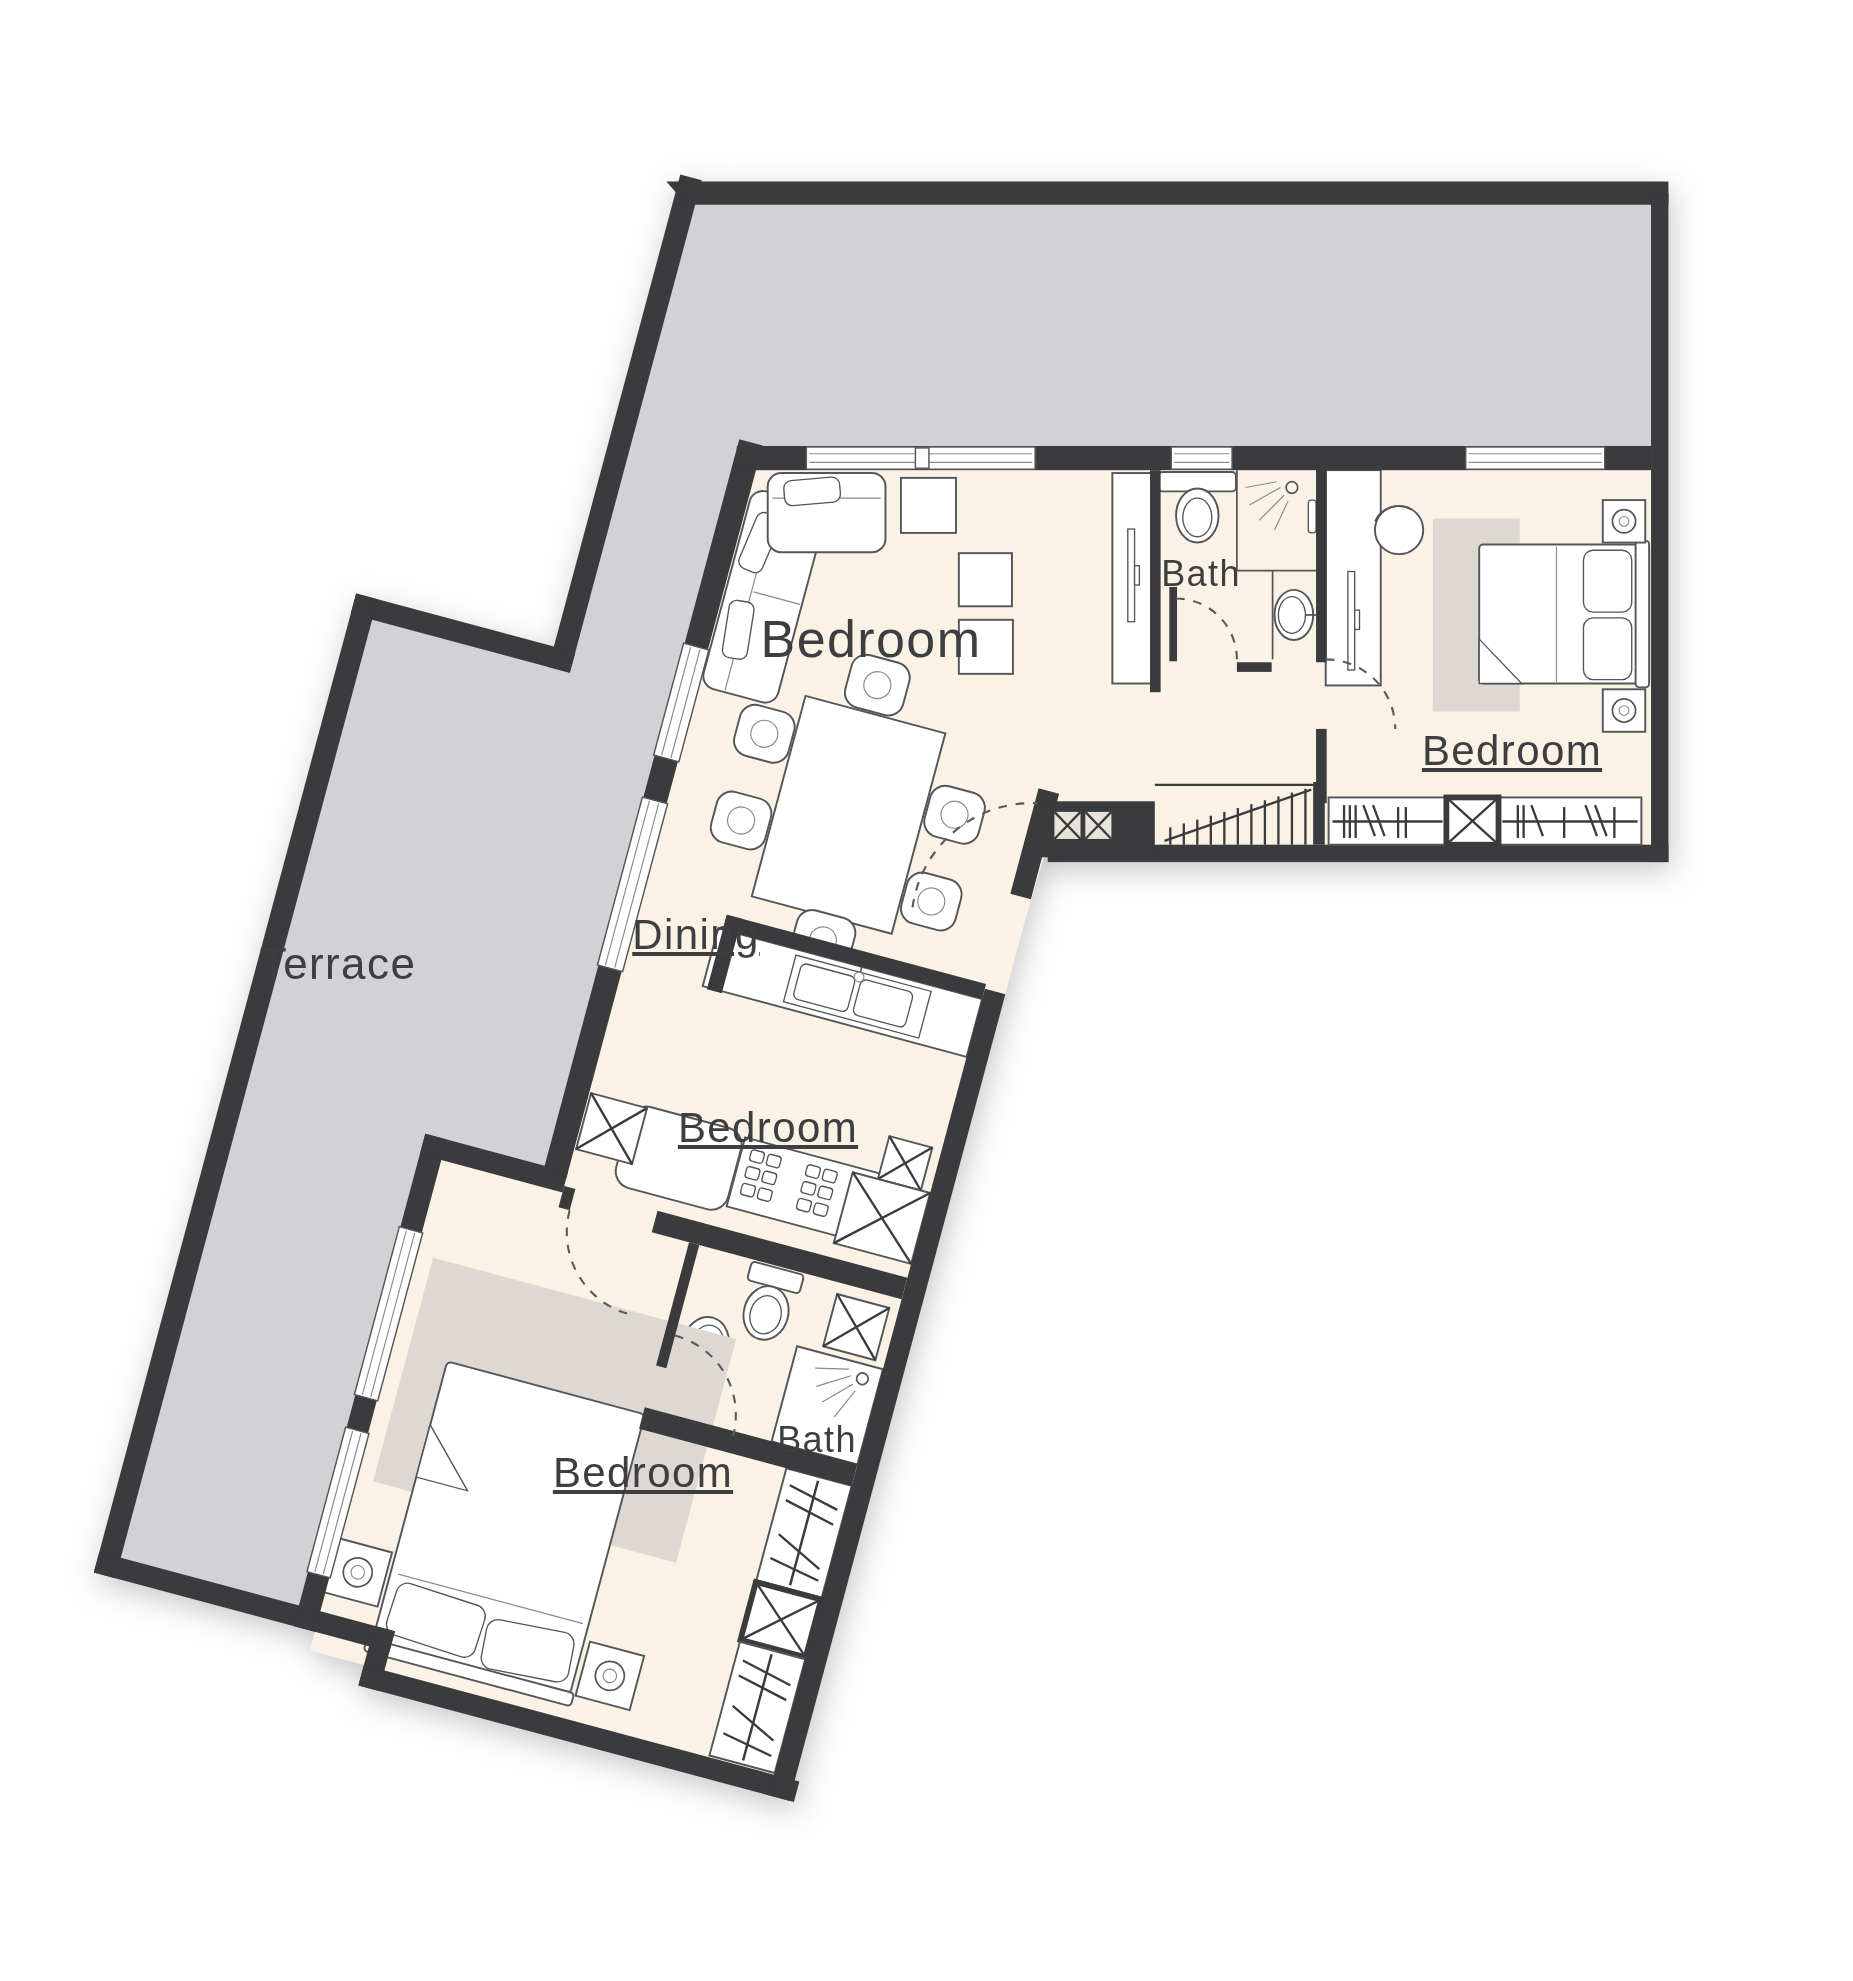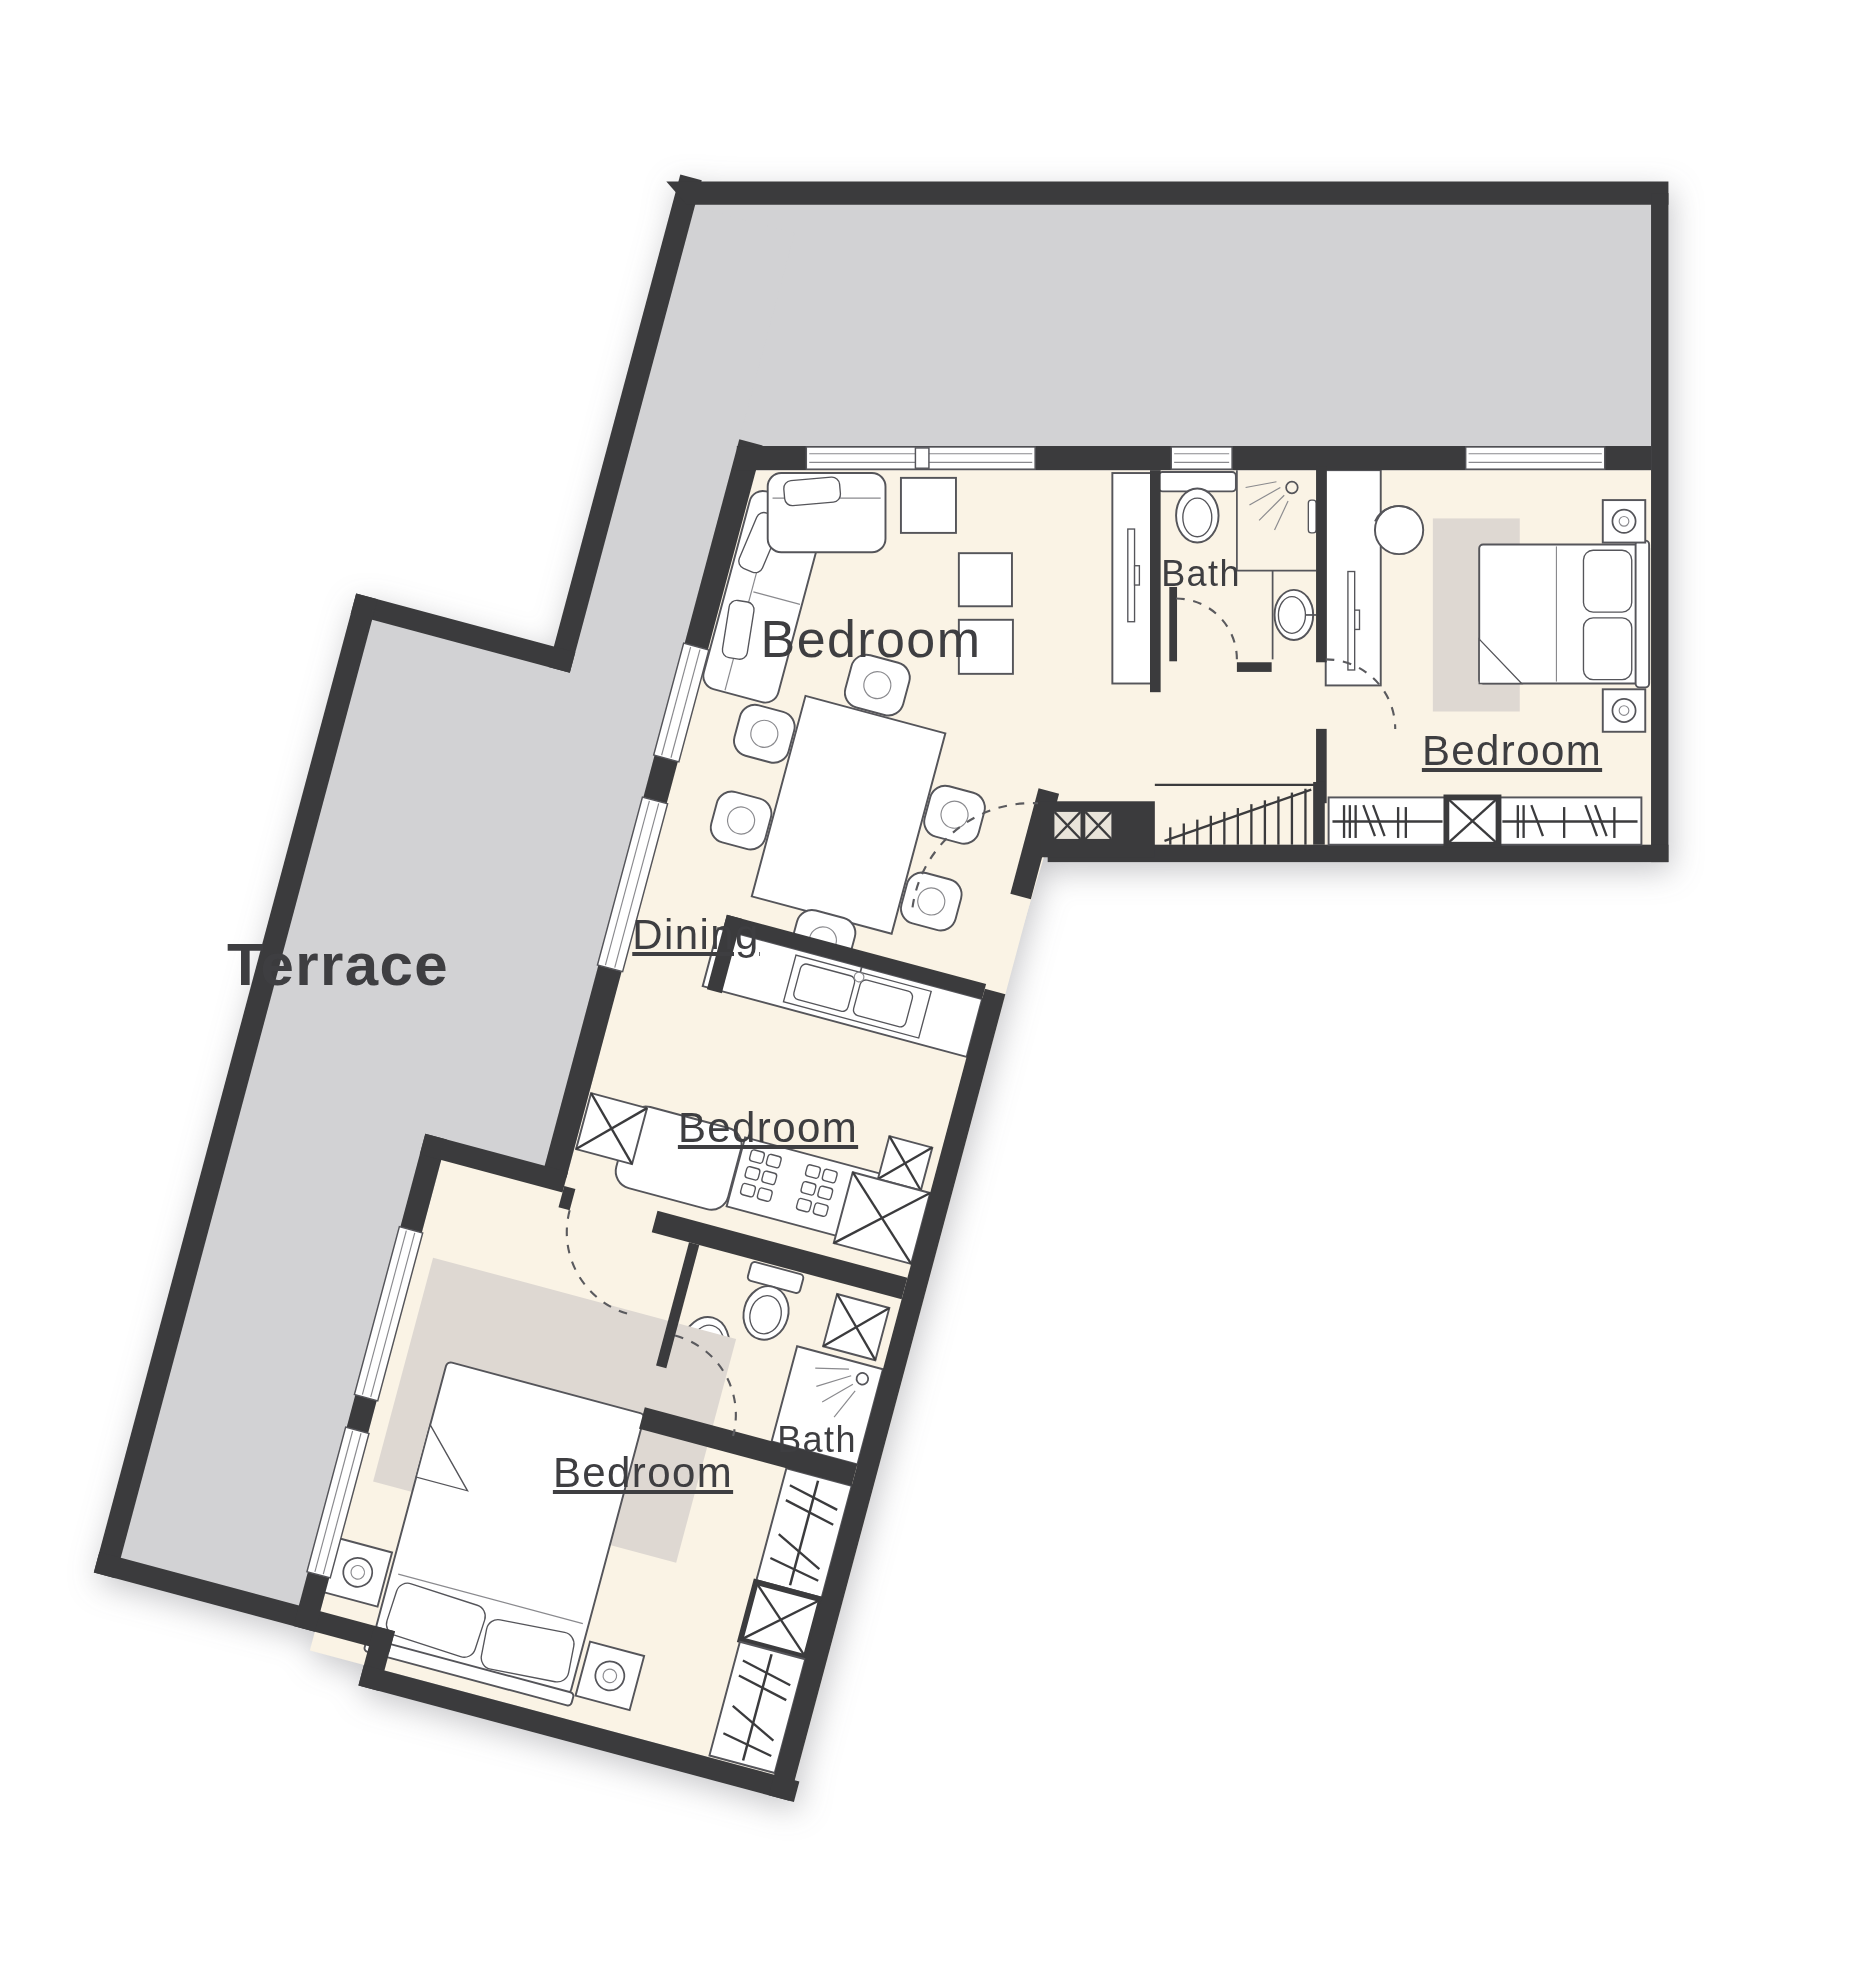--- a/index.html
+++ b/index.html
@@ -17,21 +17,21 @@
   .fixthin{fill:var(--fixture);stroke:var(--line);stroke-width:1.4;}
   .ln{fill:none;stroke:var(--line);stroke-width:1.8;}
   .lnthin{fill:none;stroke:#8a8a8e;stroke-width:1.2;}
   .dash{fill:none;stroke:#5a5a5e;stroke-width:2.2;stroke-dasharray:9 9;}
   .rug{fill:var(--rug);stroke:none;}
   .winbox{fill:#ffffff;stroke:#55555a;stroke-width:1.5;}
   .xline{stroke:#3b3b3d;stroke-width:2.4;fill:none;}
   .shelf{stroke:#3b3b3d;stroke-width:2.6;fill:none;}
   .room-label{position:absolute;transform:translate(-50%,-50%);color:var(--label);
               letter-spacing:1.4px;white-space:nowrap;}
-  .fs-xl{font-size:52px;} .fs-lg{font-size:60px;font-weight:bold;} .fs-md{font-size:42px;text-decoration:underline;} .fs-sm{font-size:36px;}
+  .fs-xl{font-size:52px;} .fs-lg{font-size:44px;} .fs-md{font-size:42px;text-decoration:underline;} .fs-sm{font-size:36px;}
 </style>
 </head>
 <body>
 
 <div class="stage">
 
 <svg class="plan" width="1854" height="1981" viewBox="0 0 1920 2052">
 
   <g>
     <polygon class="terr" points="711,212 1710,212 1710,462 649,462"></polygon>

